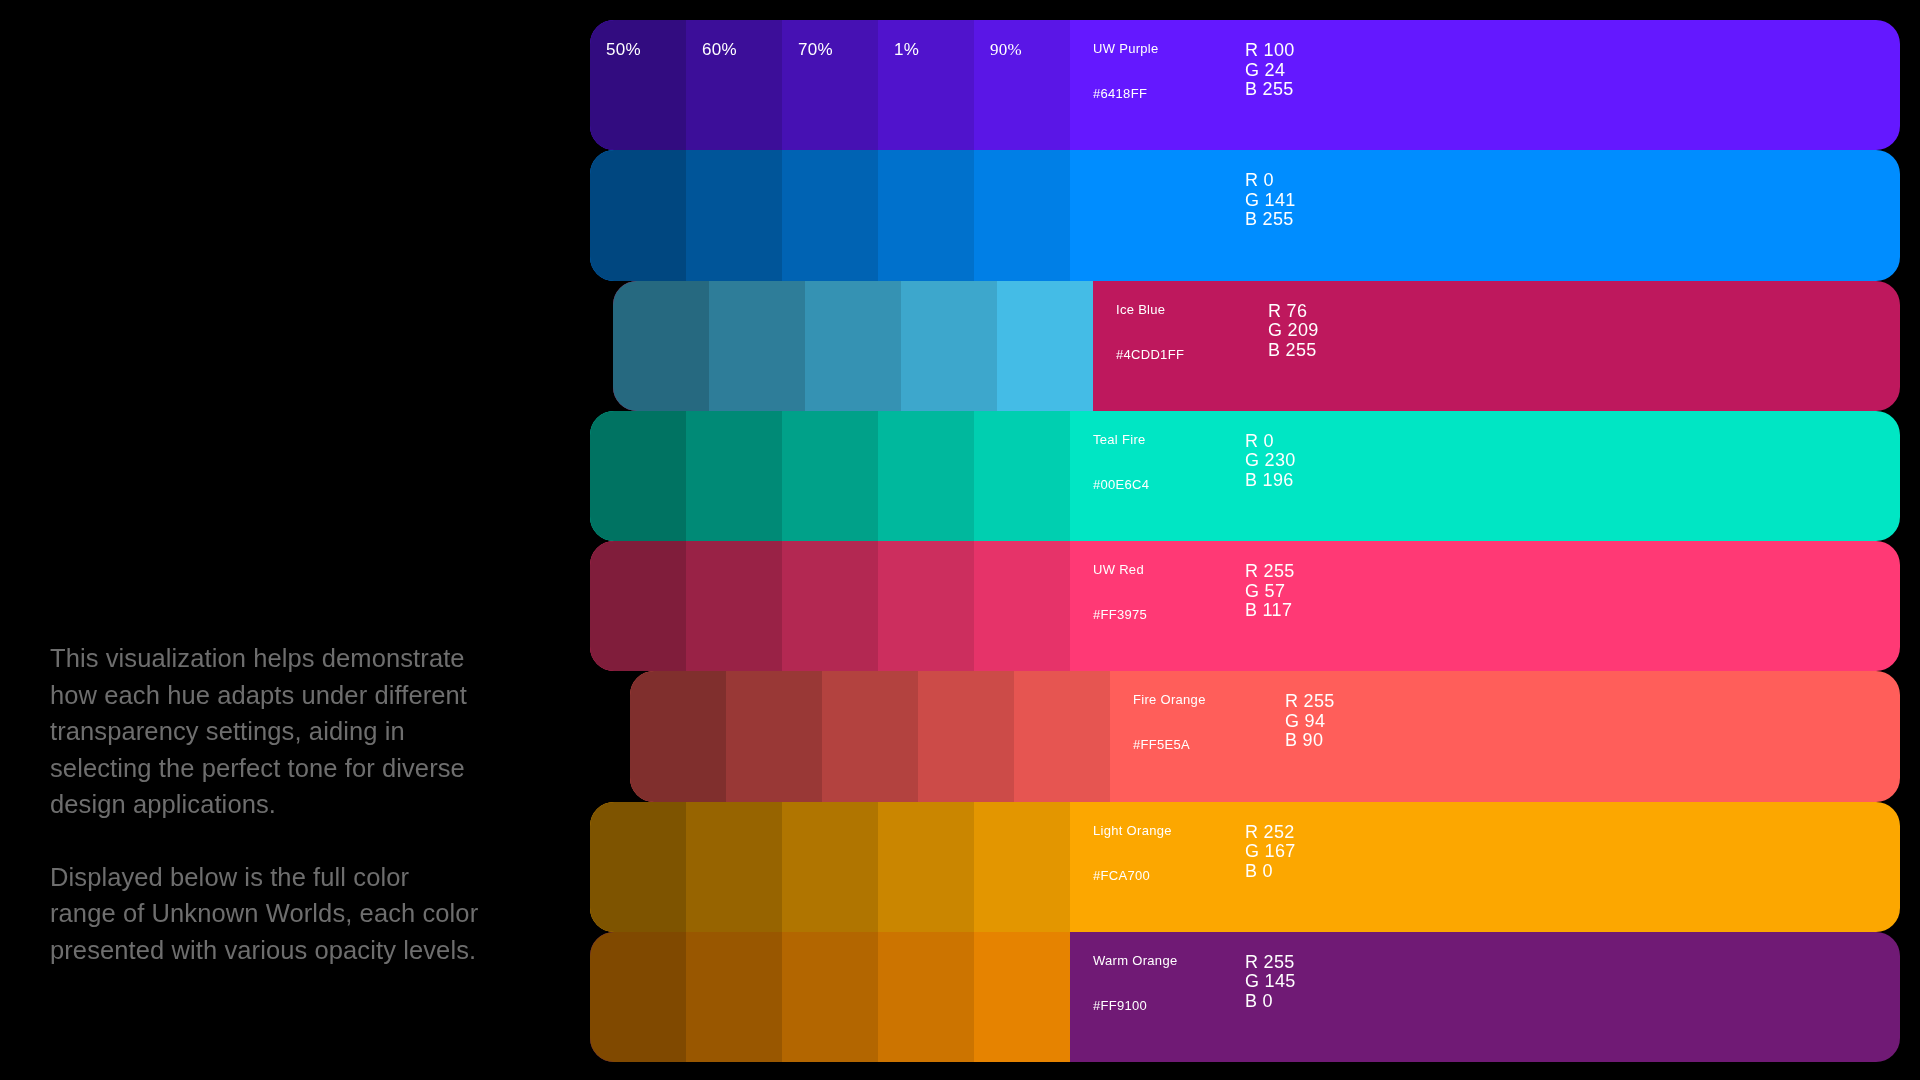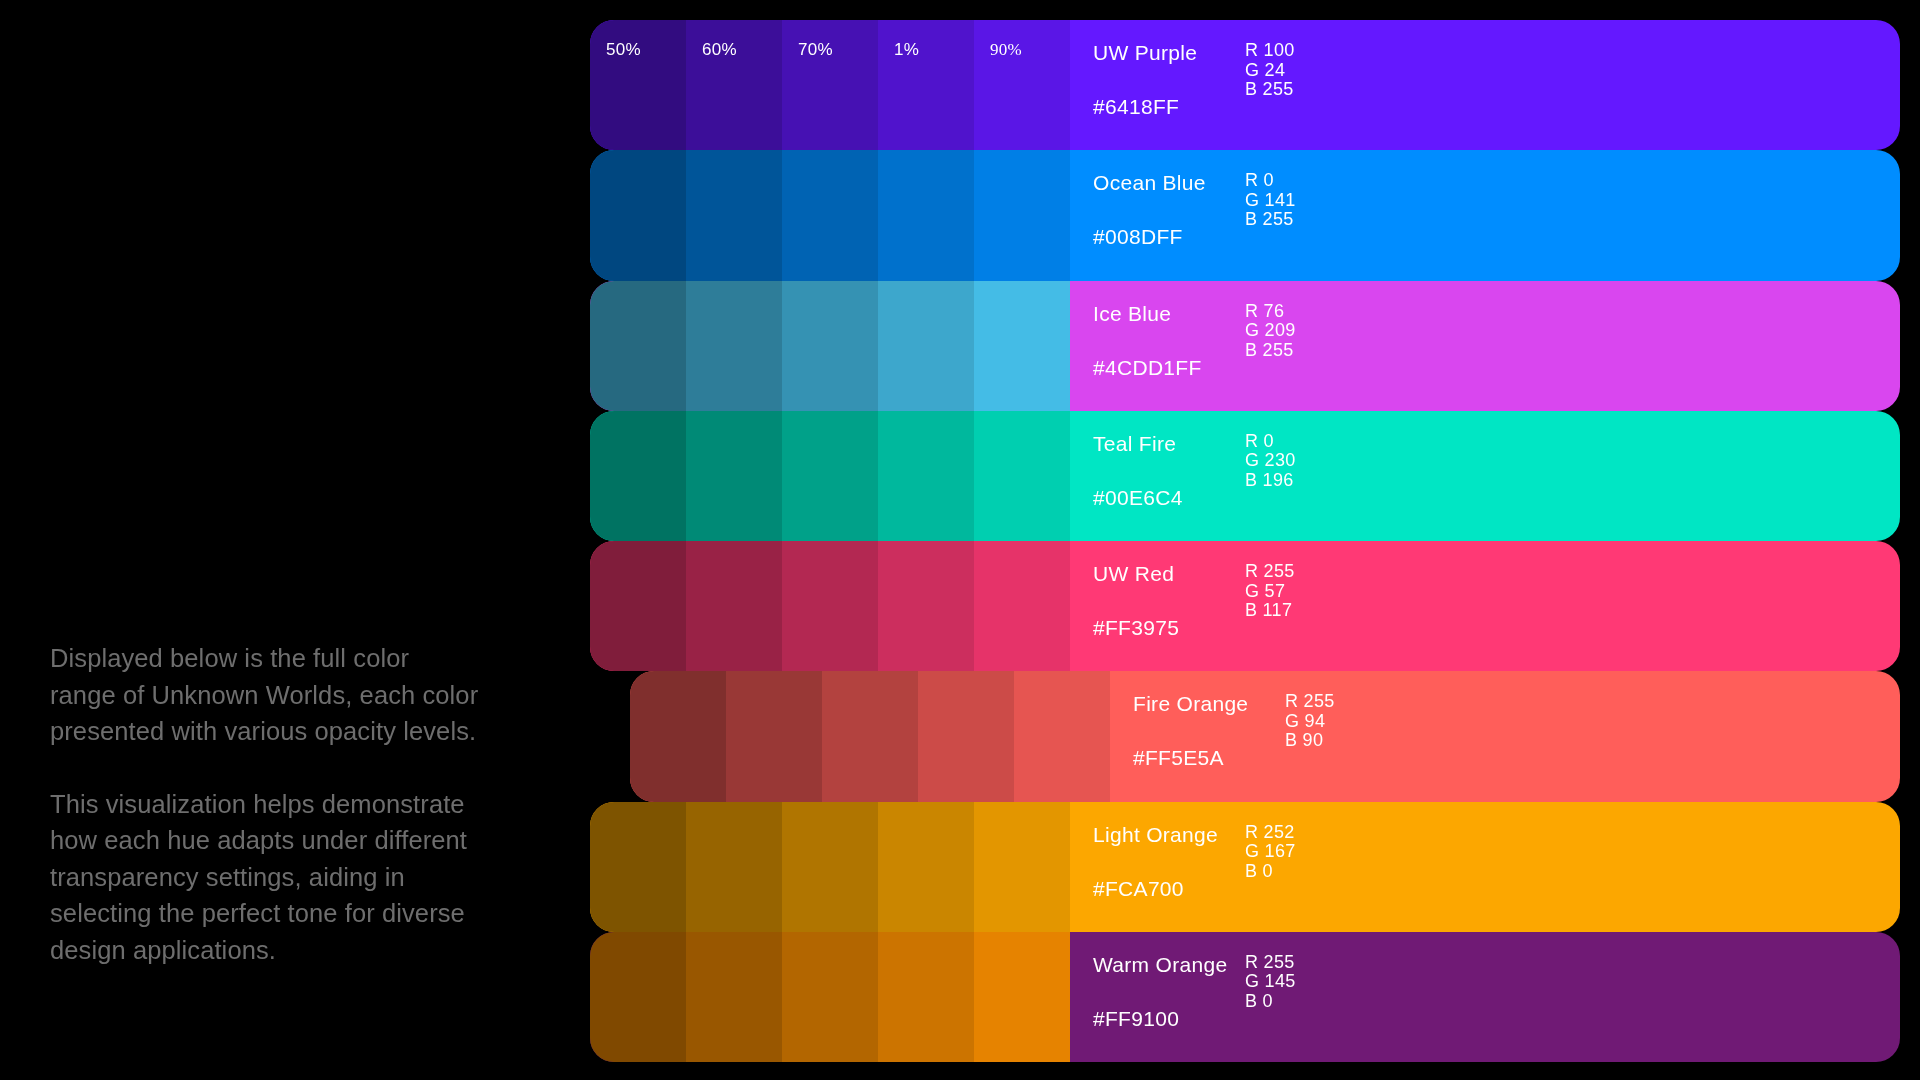--- a/index.html
+++ b/index.html
@@ -89,21 +89,21 @@
   .name-block {
     position: absolute;
     left: 23px;
     top: 21px;
     width: 150px;
   }
 
   .color-name,
   .color-hex {
     color: #ffffff;
-    font-size: 21px;
+    font-size: 13px;
     font-weight: 500;
     letter-spacing: 0.3px;
     white-space: nowrap;
   }
 
   .color-hex { margin-top: 30px; }
 
   .rgb-block {
     position: absolute;
     left: 175px;
@@ -116,22 +116,22 @@
     font-weight: 500;
     line-height: 19.5px;
     letter-spacing: 0.3px;
     white-space: nowrap;
   }
 </style>
 </head>
 <body>
 
 <div id="description-panel">
+  <p class="desc-paragraph">This visualization helps demonstrate how each hue adapts under different transparency settings, aiding in selecting the perfect tone for diverse design applications.</p>
   <p class="desc-paragraph">Displayed below is the full color range of Unknown Worlds, each color presented with various opacity levels.</p>
-  <p class="desc-paragraph">This visualization helps demonstrate how each hue adapts under different transparency settings, aiding in selecting the perfect tone for diverse design applications.</p>
 </div>
 
 <div id="color-table">
     <div class="color-row" style="background: rgb(100, 24, 255);">
       <div class="opacity-strip">
         <div class="opacity-cell" style="background: rgb(50, 12, 128);">
           <span class="opacity-label">50%</span>
         </div>
         <div class="opacity-cell" style="background: rgb(60, 14, 153);">
           <span class="opacity-label">60%</span>
@@ -160,32 +160,28 @@
     </div>
     <div class="color-row" style="background: rgb(0, 141, 255);">
       <div class="opacity-strip">
         <div class="opacity-cell" style="background: rgb(0, 71, 128);"></div>
         <div class="opacity-cell" style="background: rgb(0, 85, 153);"></div>
         <div class="opacity-cell" style="background: rgb(0, 99, 179);"></div>
         <div class="opacity-cell" style="background: rgb(0, 113, 204);"></div>
         <div class="opacity-cell" style="background: rgb(0, 127, 230);"></div>
       </div>
       <div class="info-area">
-        <div class="name-block">
-          <div class="color-name">Ocean Blue</div>
-          <div class="color-hex">#008DFF</div>
-        </div>
         <div class="rgb-block">
           <div class="rgb-line">R 0</div>
           <div class="rgb-line">G 141</div>
           <div class="rgb-line">B 255</div>
         </div>
       </div>
     </div>
-    <div class="color-row" style="background: #d946ef;">
+    <div class="color-row" style="background: #be185d; margin-left: 23px;">
       <div class="opacity-strip">
         <div class="opacity-cell" style="background: rgb(38, 105, 128);"></div>
         <div class="opacity-cell" style="background: rgb(46, 125, 153);"></div>
         <div class="opacity-cell" style="background: rgb(53, 146, 179);"></div>
         <div class="opacity-cell" style="background: rgb(61, 167, 204);"></div>
         <div class="opacity-cell" style="background: rgb(68, 188, 230);"></div>
       </div>
       <div class="info-area">
         <div class="name-block">
           <div class="color-name">Ice Blue</div>

